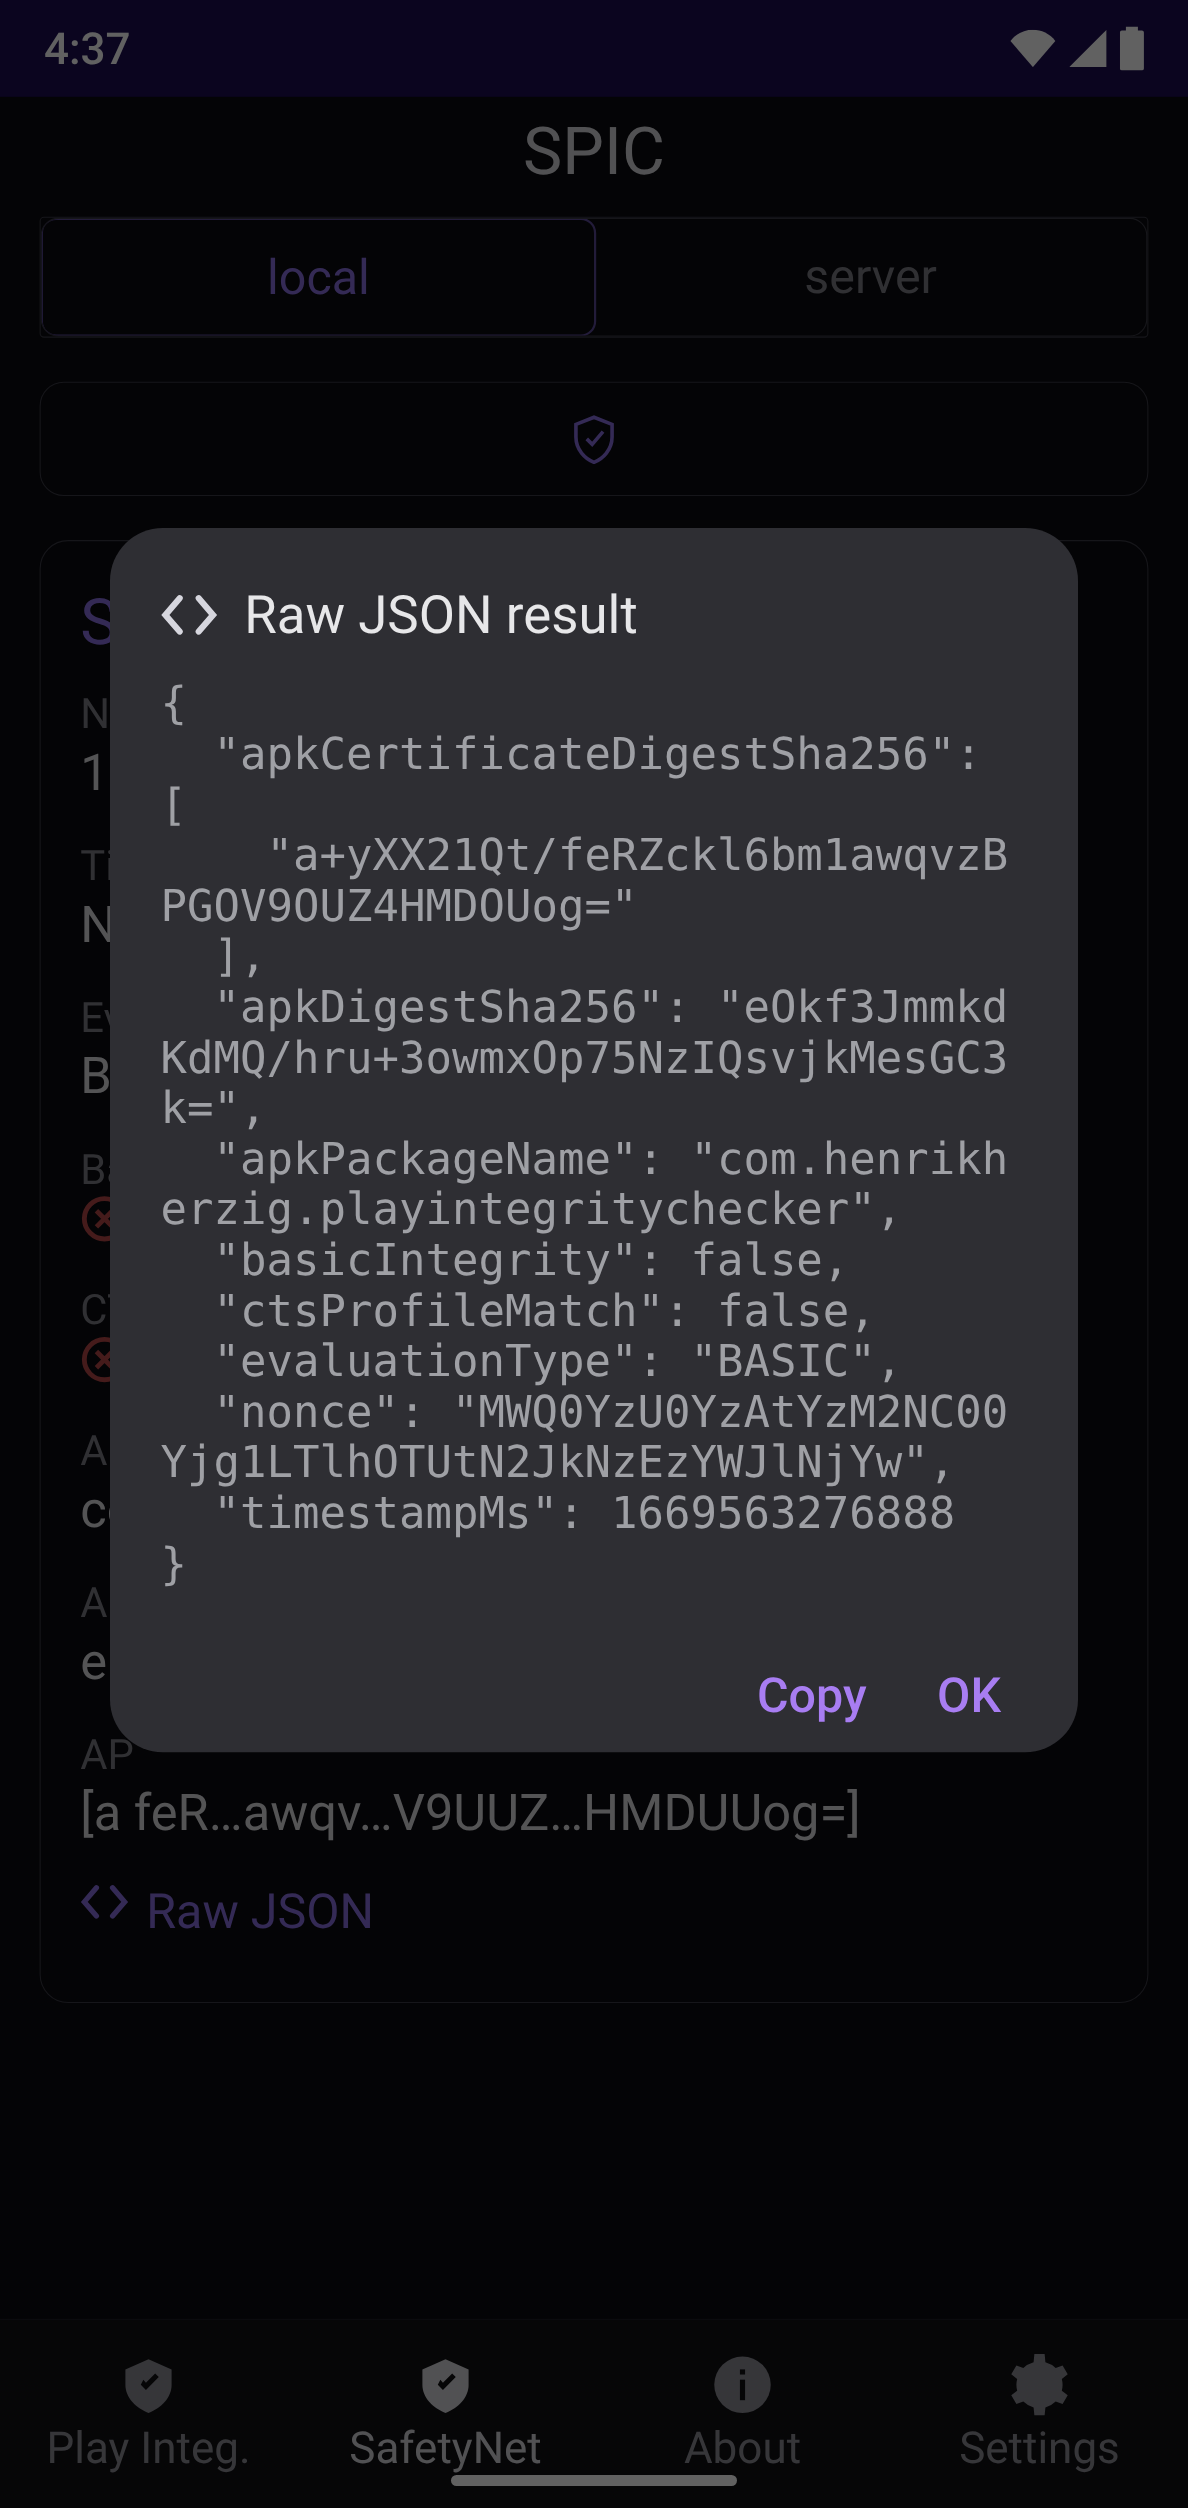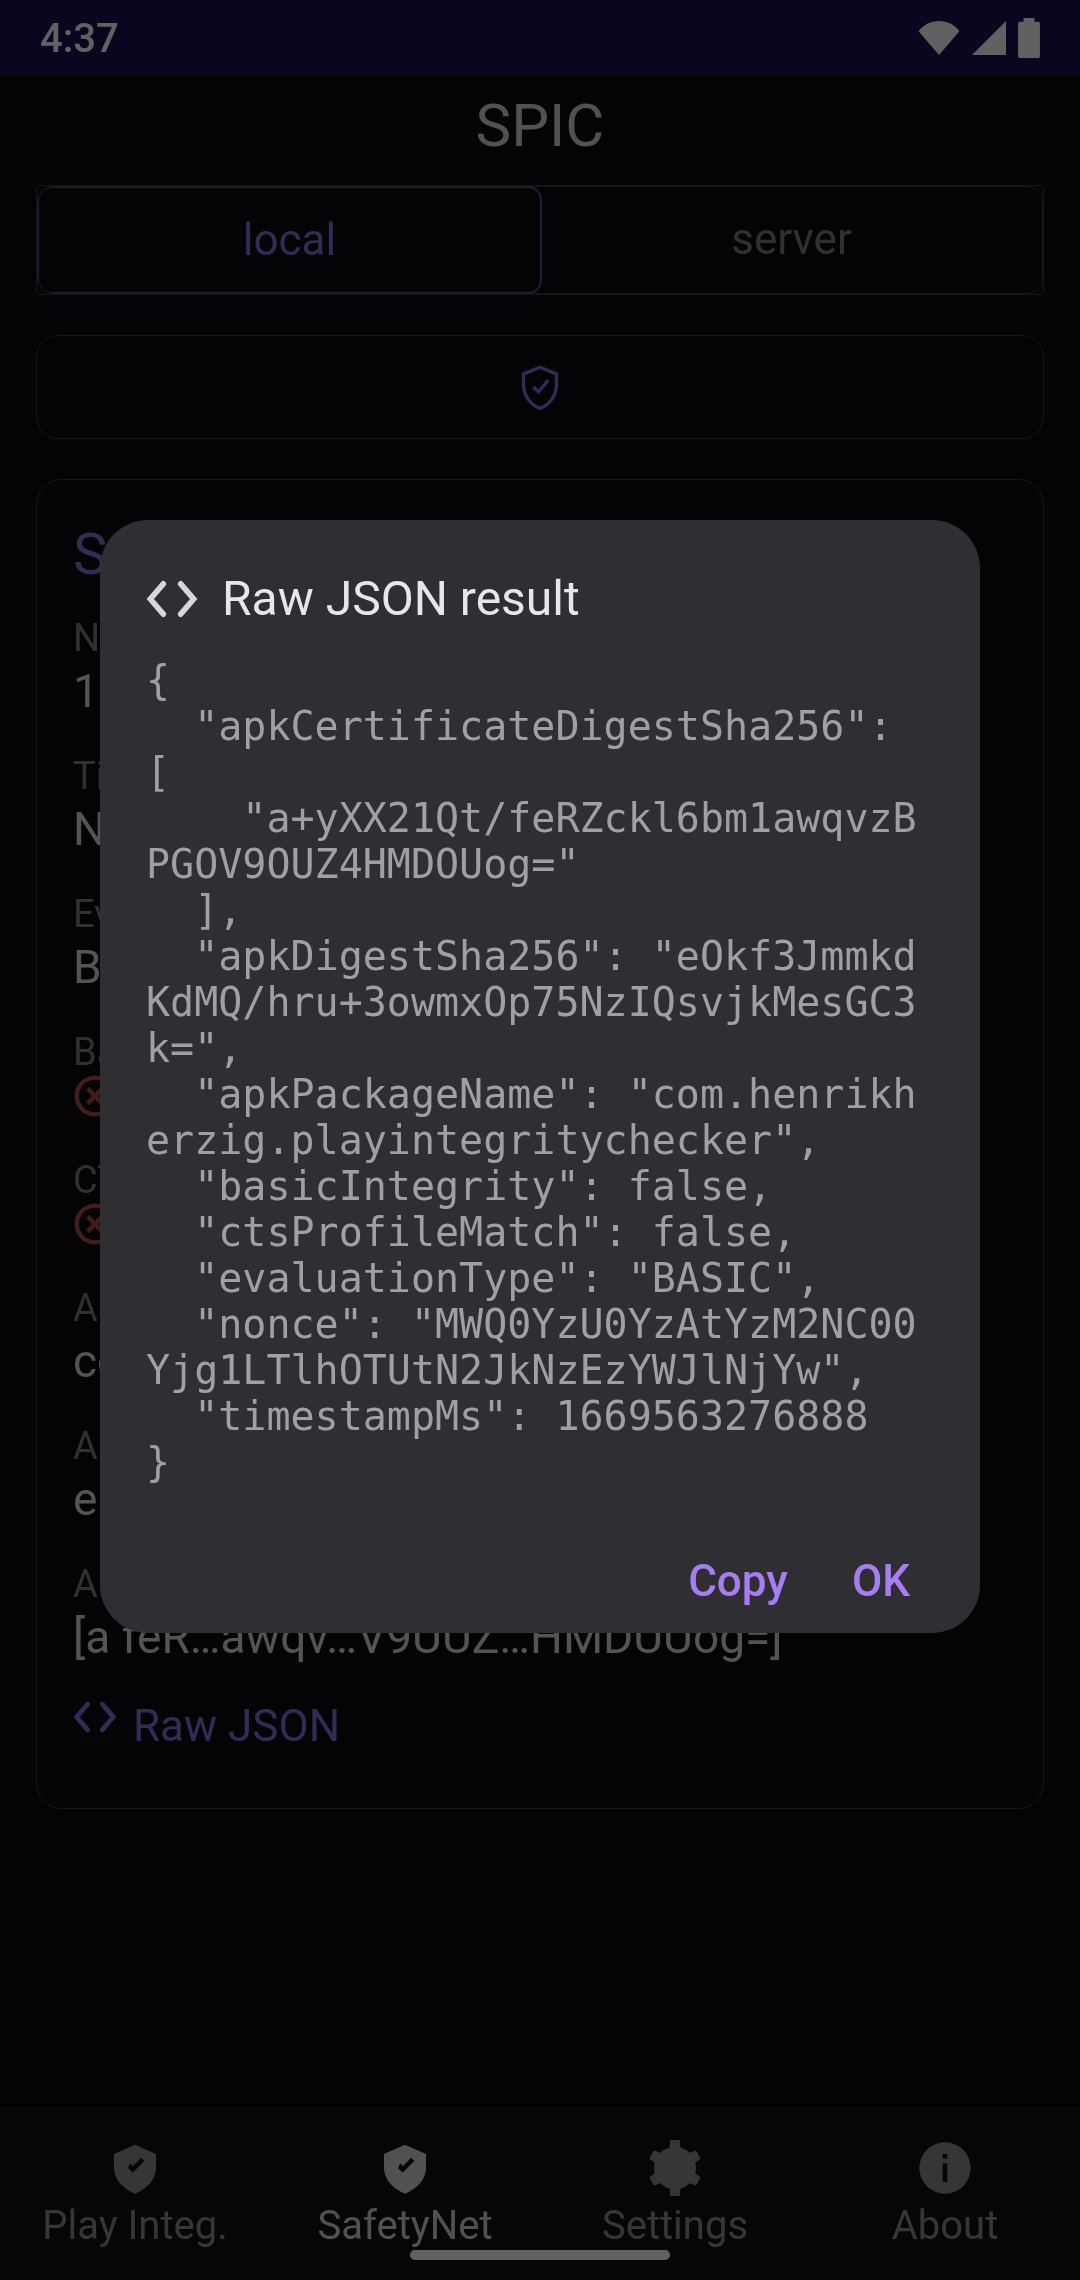--- a/index.html
+++ b/index.html
@@ -24,21 +24,21 @@
     width: 1080px;
     height: 2280px;
     background: var(--bg);
     color: var(--fg);
     position: relative;
     overflow: hidden;
   }
 
   
   .statusbar {
-    height: 76px;
+    height: 88px;
     background: var(--statusbar-bg);
     display:flex;
     align-items:center;
     justify-content:space-between;
     padding: 0 40px;
     font-size: 40px;
     font-weight: 500;
     color: #fff;
   }
   .statusbar .right { display:flex; align-items:center; gap:12px; }
@@ -158,21 +158,20 @@
 
   
   .dialog {
     position:absolute;
     left:100px; right:100px;
     top:480px;
     background: var(--dialog-bg);
     border-radius:48px;
     padding: 50px 46px 26px;
     color: var(--dialog-fg);
-    margin-top: 40px;
   }
   .dialog-header {
     display:flex; align-items:center; gap:24px;
     margin-bottom:30px;
   }
   .dialog-header .title { font-size:48px; font-weight:400; }
   .dialog pre {
     margin:0;
     font-family: ui-monospace, SFMono-Regular, Menlo, Consolas, monospace;
     font-size:40px;
@@ -299,31 +298,31 @@
   </div>
   <div class="item active">
     <svg width="56" height="56" viewBox="0 0 24 24">
         <path d="M12 2l9 4v6c0 5-4 9-9 11-5-2-9-6-9-11V6l9-4z"></path>
         <path fill="#101014" d="M9 12l2 2 5-5-1.4-1.4L11 11.2 10 10l-1 2z"></path>
       </svg>
     <span>SafetyNet</span>
   </div>
   <div class="item">
     <svg width="56" height="56" viewBox="0 0 24 24">
-        <path d="M12 8a4 4 0 100 8 4 4 0 000-8zm9 4a8.96 8.96 0 00-.3-2.3l2.3-1.8-2-3.4-2.7 1a9 9 0 00-4-2.3L14 0h-4l-.3 3.2a9 9 0 00-4 2.3l-2.7-1-2 3.4 2.3 1.8A9 9 0 003 12c0 .8.1 1.5.3 2.3L1 16.1l2 3.4 2.7-1a9 9 0 004 2.3L10 24h4l.3-3.2a9 9 0 004-2.3l2.7 1 2-3.4-2.3-1.8c.2-.8.3-1.5.3-2.3z"></path>
-      </svg>
-    <span>Settings</span>
-  </div>
-  <div class="item">
-    <svg width="56" height="56" viewBox="0 0 24 24">
         <circle cx="12" cy="12" r="11"></circle>
         <rect fill="#101014" x="11" y="10" width="2" height="8"></rect>
         <rect fill="#101014" x="11" y="6" width="2" height="2"></rect>
       </svg>
     <span>About</span>
+  </div>
+  <div class="item">
+    <svg width="56" height="56" viewBox="0 0 24 24">
+        <path d="M12 8a4 4 0 100 8 4 4 0 000-8zm9 4a8.96 8.96 0 00-.3-2.3l2.3-1.8-2-3.4-2.7 1a9 9 0 00-4-2.3L14 0h-4l-.3 3.2a9 9 0 00-4 2.3l-2.7-1-2 3.4 2.3 1.8A9 9 0 003 12c0 .8.1 1.5.3 2.3L1 16.1l2 3.4 2.7-1a9 9 0 004 2.3L10 24h4l.3-3.2a9 9 0 004-2.3l2.7 1 2-3.4-2.3-1.8c.2-.8.3-1.5.3-2.3z"></path>
+      </svg>
+    <span>Settings</span>
   </div>
 </div>
 <div class="gesture-bar"></div>
 
 <div class="scrim"></div>
 
 <div class="dialog">
   <div class="dialog-header">
     <svg width="52" height="40" viewBox="0 0 24 18" fill="none" stroke="#d6d6de" stroke-width="2.6" stroke-linecap="round">
       <path d="M8 2 L2 9 L8 16"></path>

